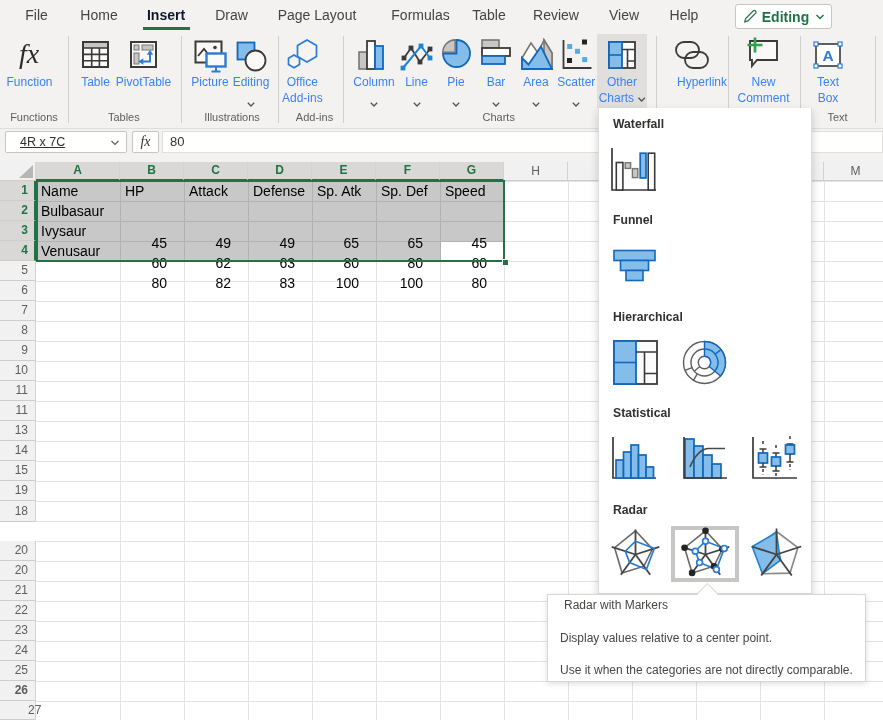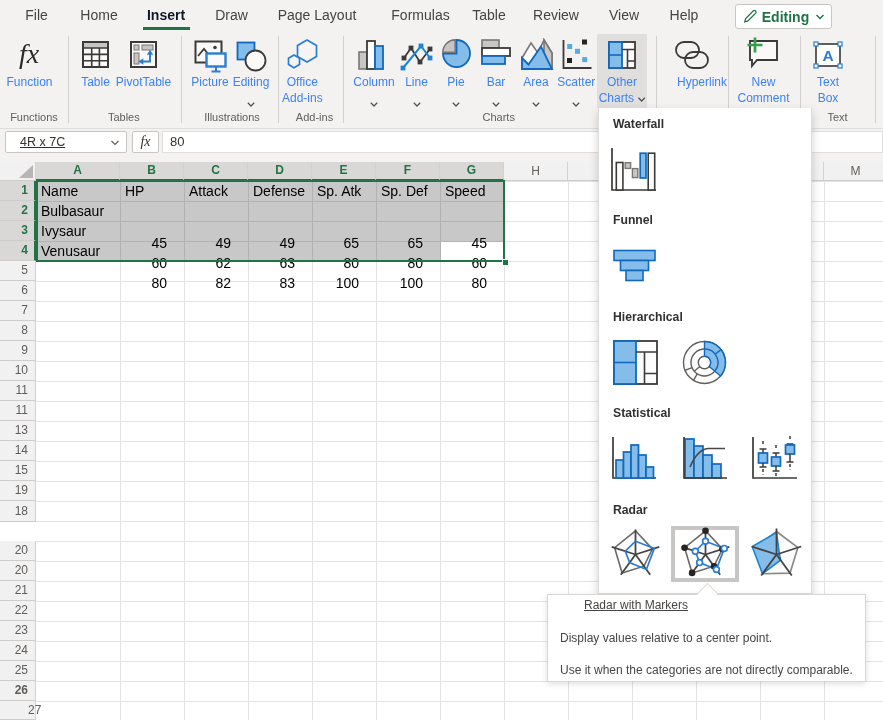--- a/index.html
+++ b/index.html
@@ -389,14 +389,14 @@
     <polygon points="28.5,5.5 49.9,21.5 42.0,47.1 14.5,47.7 7.1,21.5" fill="#fcfcfc" stroke="#8a8886" stroke-width="1.6"></polygon>
     <polygon points="28.5,6.5 31.4,27.6 32.6,34.2 14.5,47.7 4.2,20.6" fill="#84bde9" stroke="#1e83d0" stroke-width="1.6"></polygon>
     <path d="M28.5 28.5 L28.5 2.5" stroke="#444" stroke-width="1.8"></path>
     <path d="M28.5 28.5 L53.2 20.5" stroke="#444" stroke-width="1.8"></path>
     <path d="M28.5 28.5 L43.8 49.5" stroke="#444" stroke-width="1.8"></path>
     <path d="M28.5 28.5 L13.2 49.5" stroke="#444" stroke-width="1.8"></path>
     <path d="M28.5 28.5 L3.8 20.5" stroke="#444" stroke-width="1.8"></path>
   </svg>
 <div class="abs" style="left:547px;top:594px;width:319px;height:88px;background:#fff;border:1px solid #d8d6d4;box-shadow:0 2px 6px rgba(0,0,0,0.13);"></div>
 <div class="abs" style="left:700px;top:586px;width:15px;height:15px;background:#fff;border:1px solid #d8d6d4;border-bottom:none;border-right:none;transform:rotate(45deg);"></div>
-<div class="ttext" style="left:584px;top:598px;text-decoration:underline;">Radar with Markers</div>
+<div class="ttext" style="left:564px;top:598px;">Radar with Markers</div>
 <div class="ttext" style="left:560px;top:631px;">Display values relative to a center point.</div>
 <div class="ttext" style="left:560px;top:663px;">Use it when the categories are not directly comparable.</div>
 </body></html>

